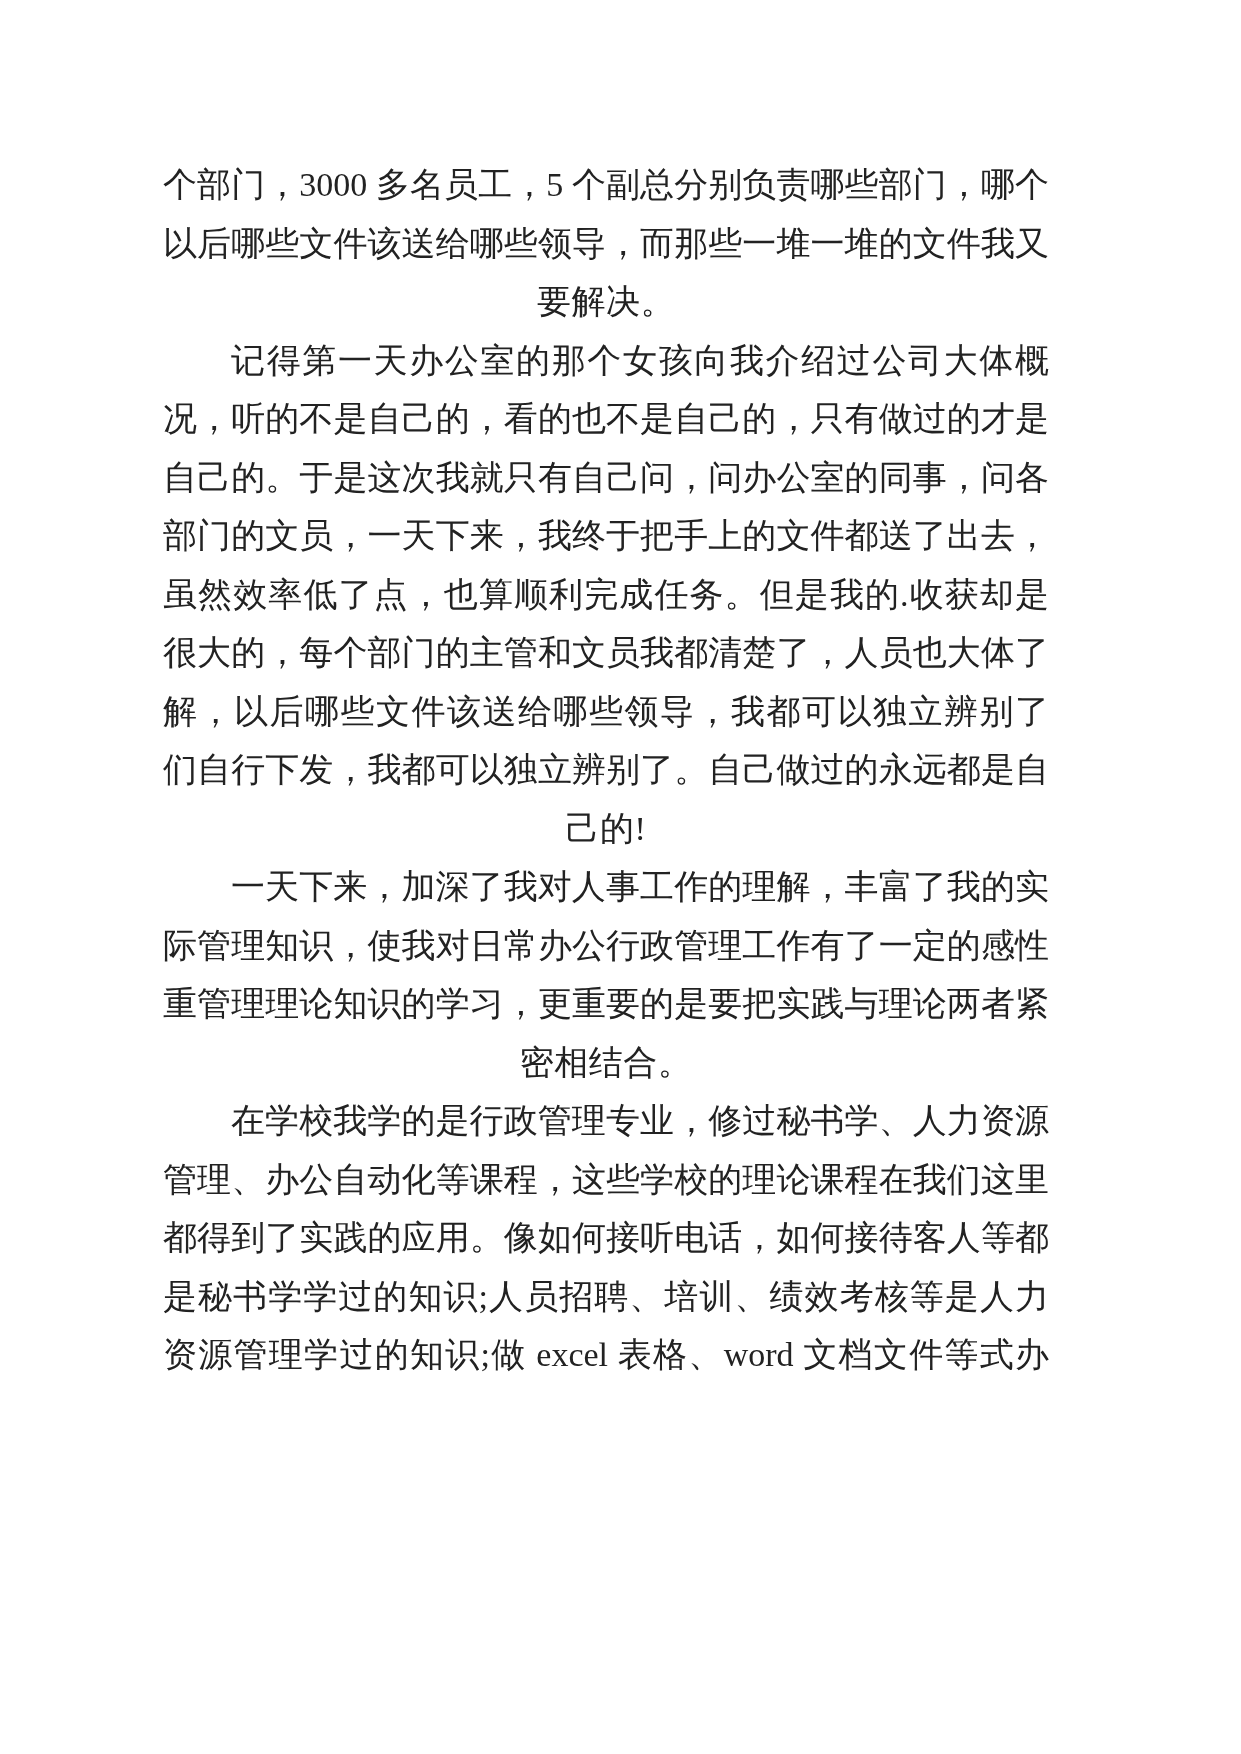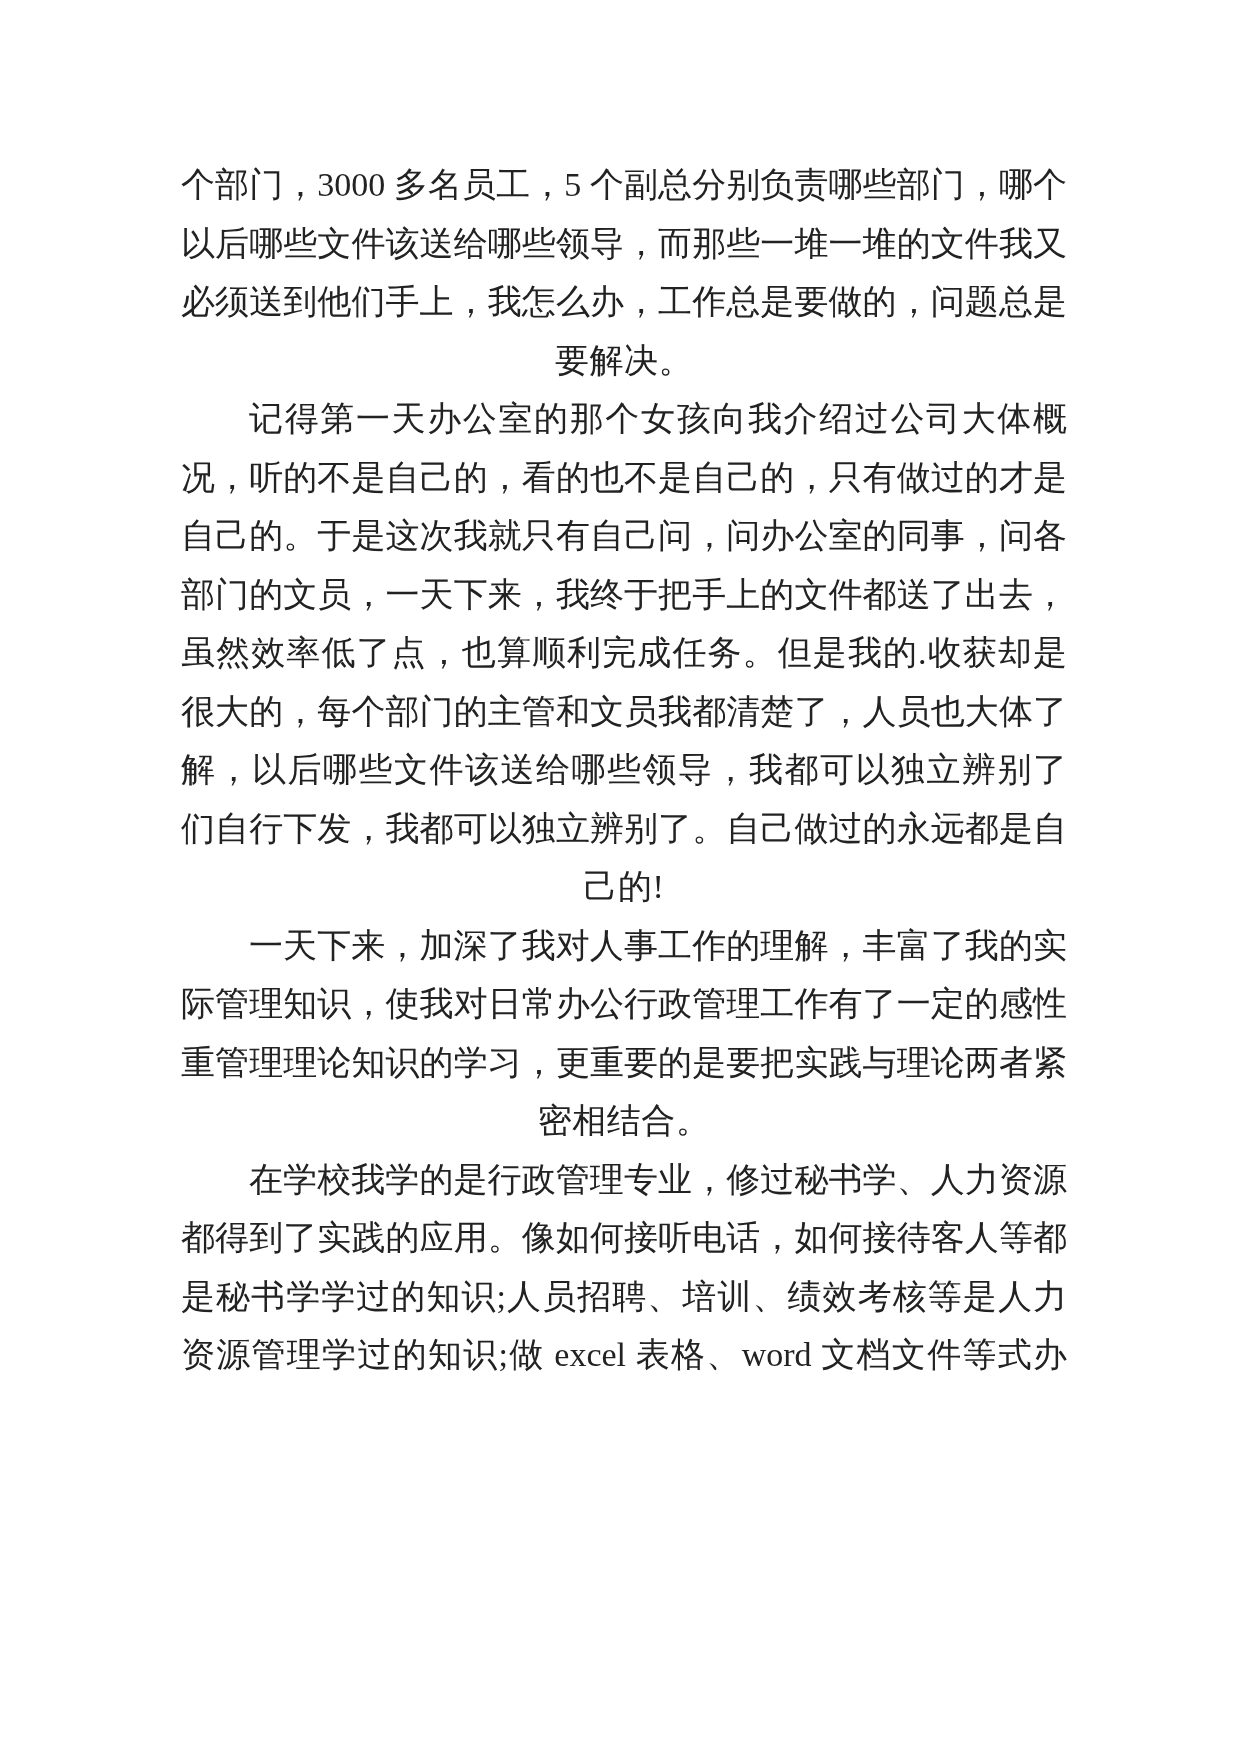--- a/index.html
+++ b/index.html
@@ -10,21 +10,21 @@
   .page {
     position: relative;
     width: 1241px;
     height: 1754px;
     background: #ffffff;
     overflow: hidden;
     font-family: "Liberation Serif", serif;
   }
   .doc {
     position: absolute;
-    left: 181px;
+    left: 163px;
     top: 156px;
     width: 886px;
   }
   .line {
     height: 58.5px;
     line-height: 58.5px;
     font-size: 34px;
     color: #222222;
     font-weight: 400;
     white-space: nowrap;
@@ -43,33 +43,33 @@
     text-indent: 68px;
   }
 </style>
 </head>
 <body>
 
 <div class="page">
   <div class="doc">
       <div class="line justify">个部门，3000 多名员工，5 个副总分别负责哪些部门，哪个</div>
       <div class="line justify">以后哪些文件该送给哪些领导，而那些一堆一堆的文件我又</div>
-      <div class="line justify">必须送到他们手上，我怎么办，工作总是要做的，问题总是</div>
       <div class="line">要解决。</div>
       <div class="line justify indent">记得第一天办公室的那个女孩向我介绍过公司大体概</div>
       <div class="line justify">况，听的不是自己的，看的也不是自己的，只有做过的才是</div>
       <div class="line justify">自己的。于是这次我就只有自己问，问办公室的同事，问各</div>
       <div class="line justify">部门的文员，一天下来，我终于把手上的文件都送了出去，</div>
       <div class="line justify">虽然效率低了点，也算顺利完成任务。但是我的.收获却是</div>
       <div class="line justify">很大的，每个部门的主管和文员我都清楚了，人员也大体了</div>
       <div class="line justify">解，以后哪些文件该送给哪些领导，我都可以独立辨别了</div>
       <div class="line justify">们自行下发，我都可以独立辨别了。自己做过的永远都是自</div>
       <div class="line">己的!</div>
       <div class="line justify indent">一天下来，加深了我对人事工作的理解，丰富了我的实</div>
       <div class="line justify">际管理知识，使我对日常办公行政管理工作有了一定的感性</div>
       <div class="line justify">重管理理论知识的学习，更重要的是要把实践与理论两者紧</div>
       <div class="line">密相结合。</div>
       <div class="line justify indent">在学校我学的是行政管理专业，修过秘书学、人力资源</div>
+      <div class="line justify">管理、办公自动化等课程，这些学校的理论课程在我们这里</div>
       <div class="line justify">都得到了实践的应用。像如何接听电话，如何接待客人等都</div>
       <div class="line justify">是秘书学学过的知识;人员招聘、培训、绩效考核等是人力</div>
       <div class="line justify">资源管理学过的知识;做 excel 表格、word 文档文件等式办</div>
     </div>
 </div>
 
 </body></html>

